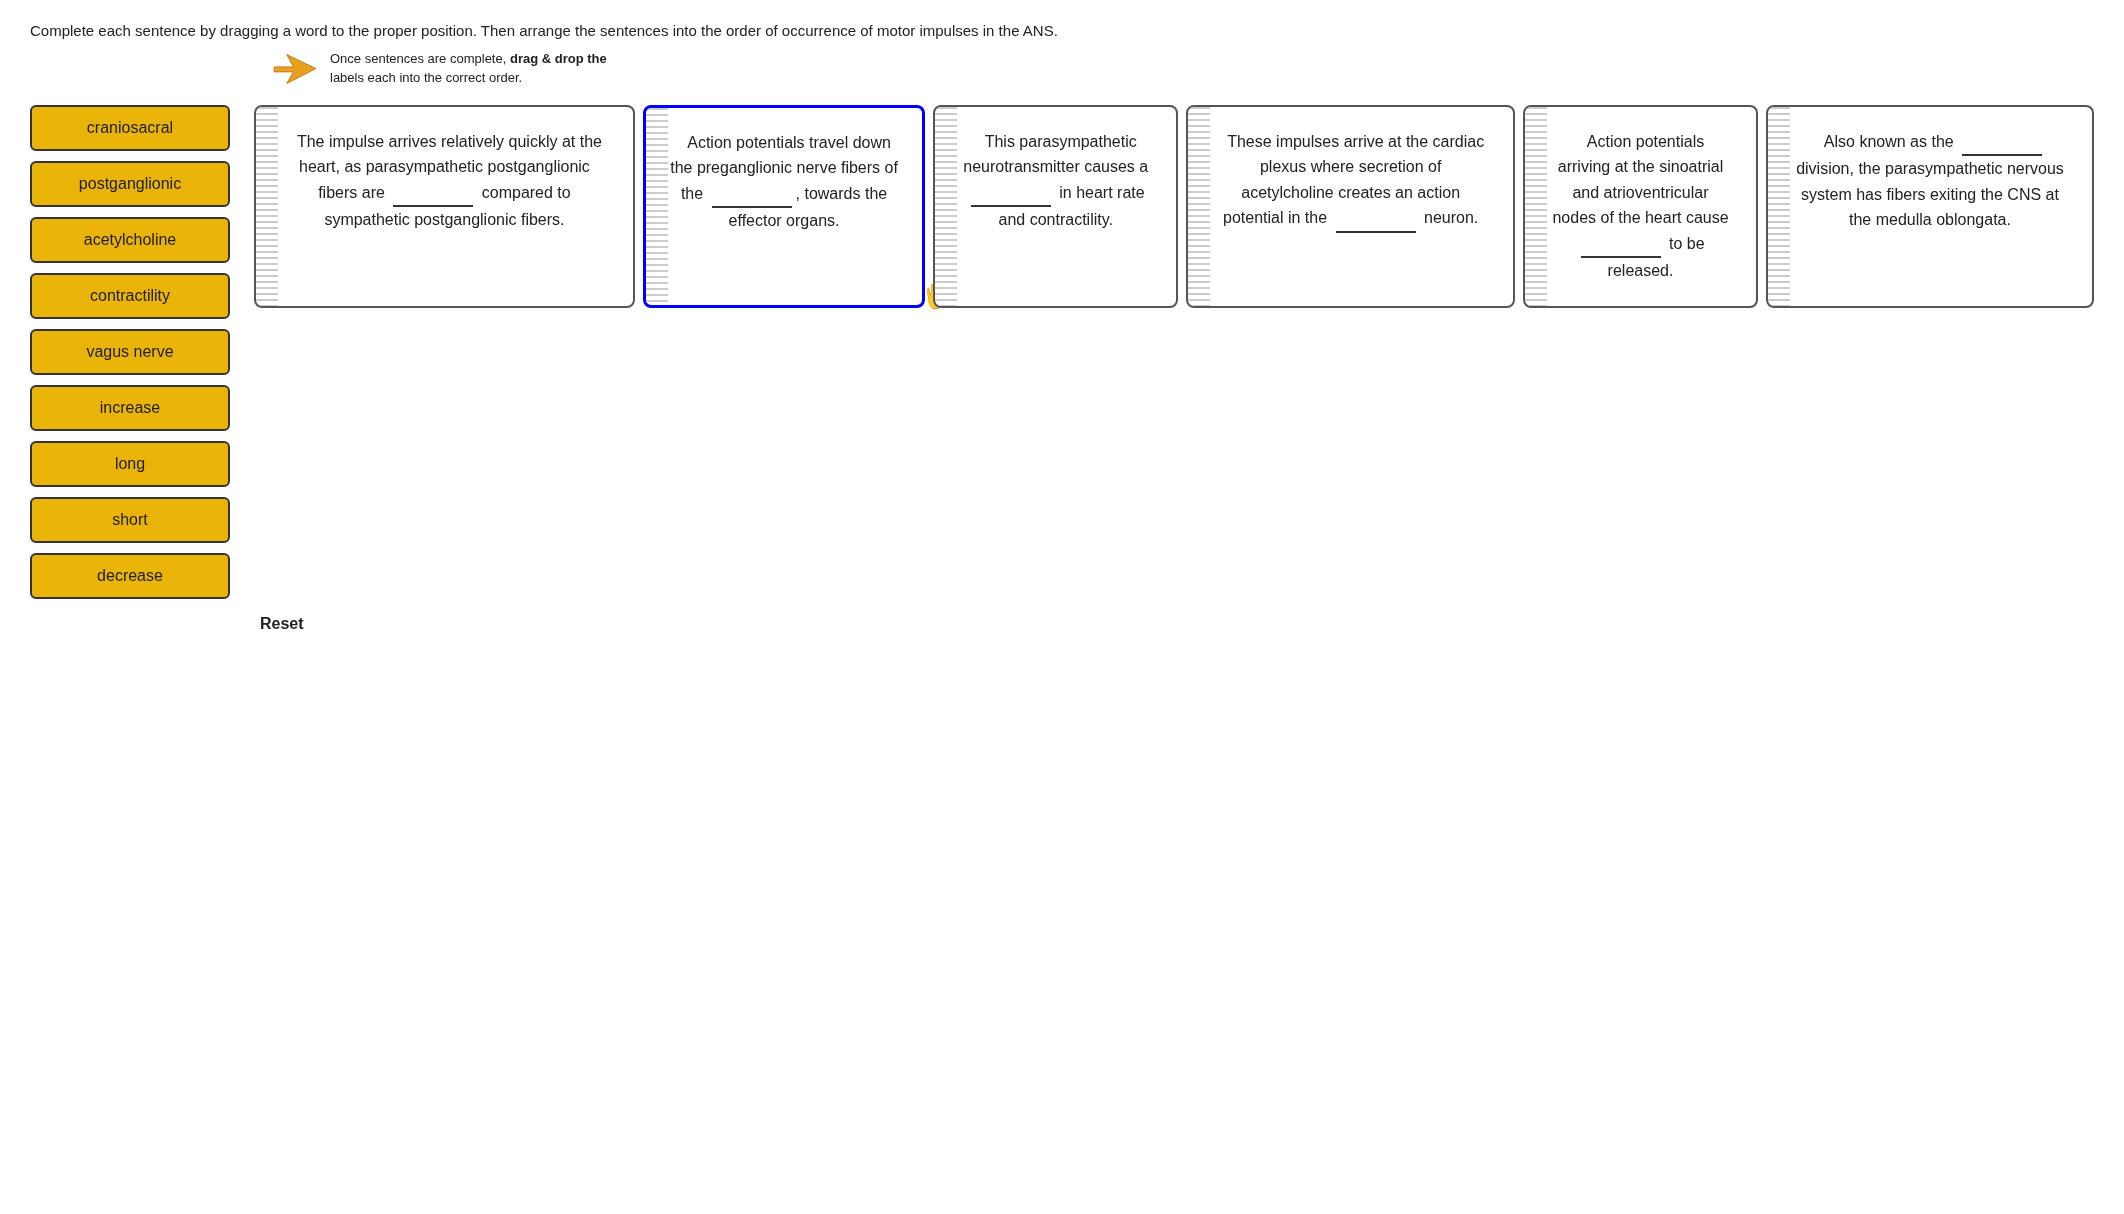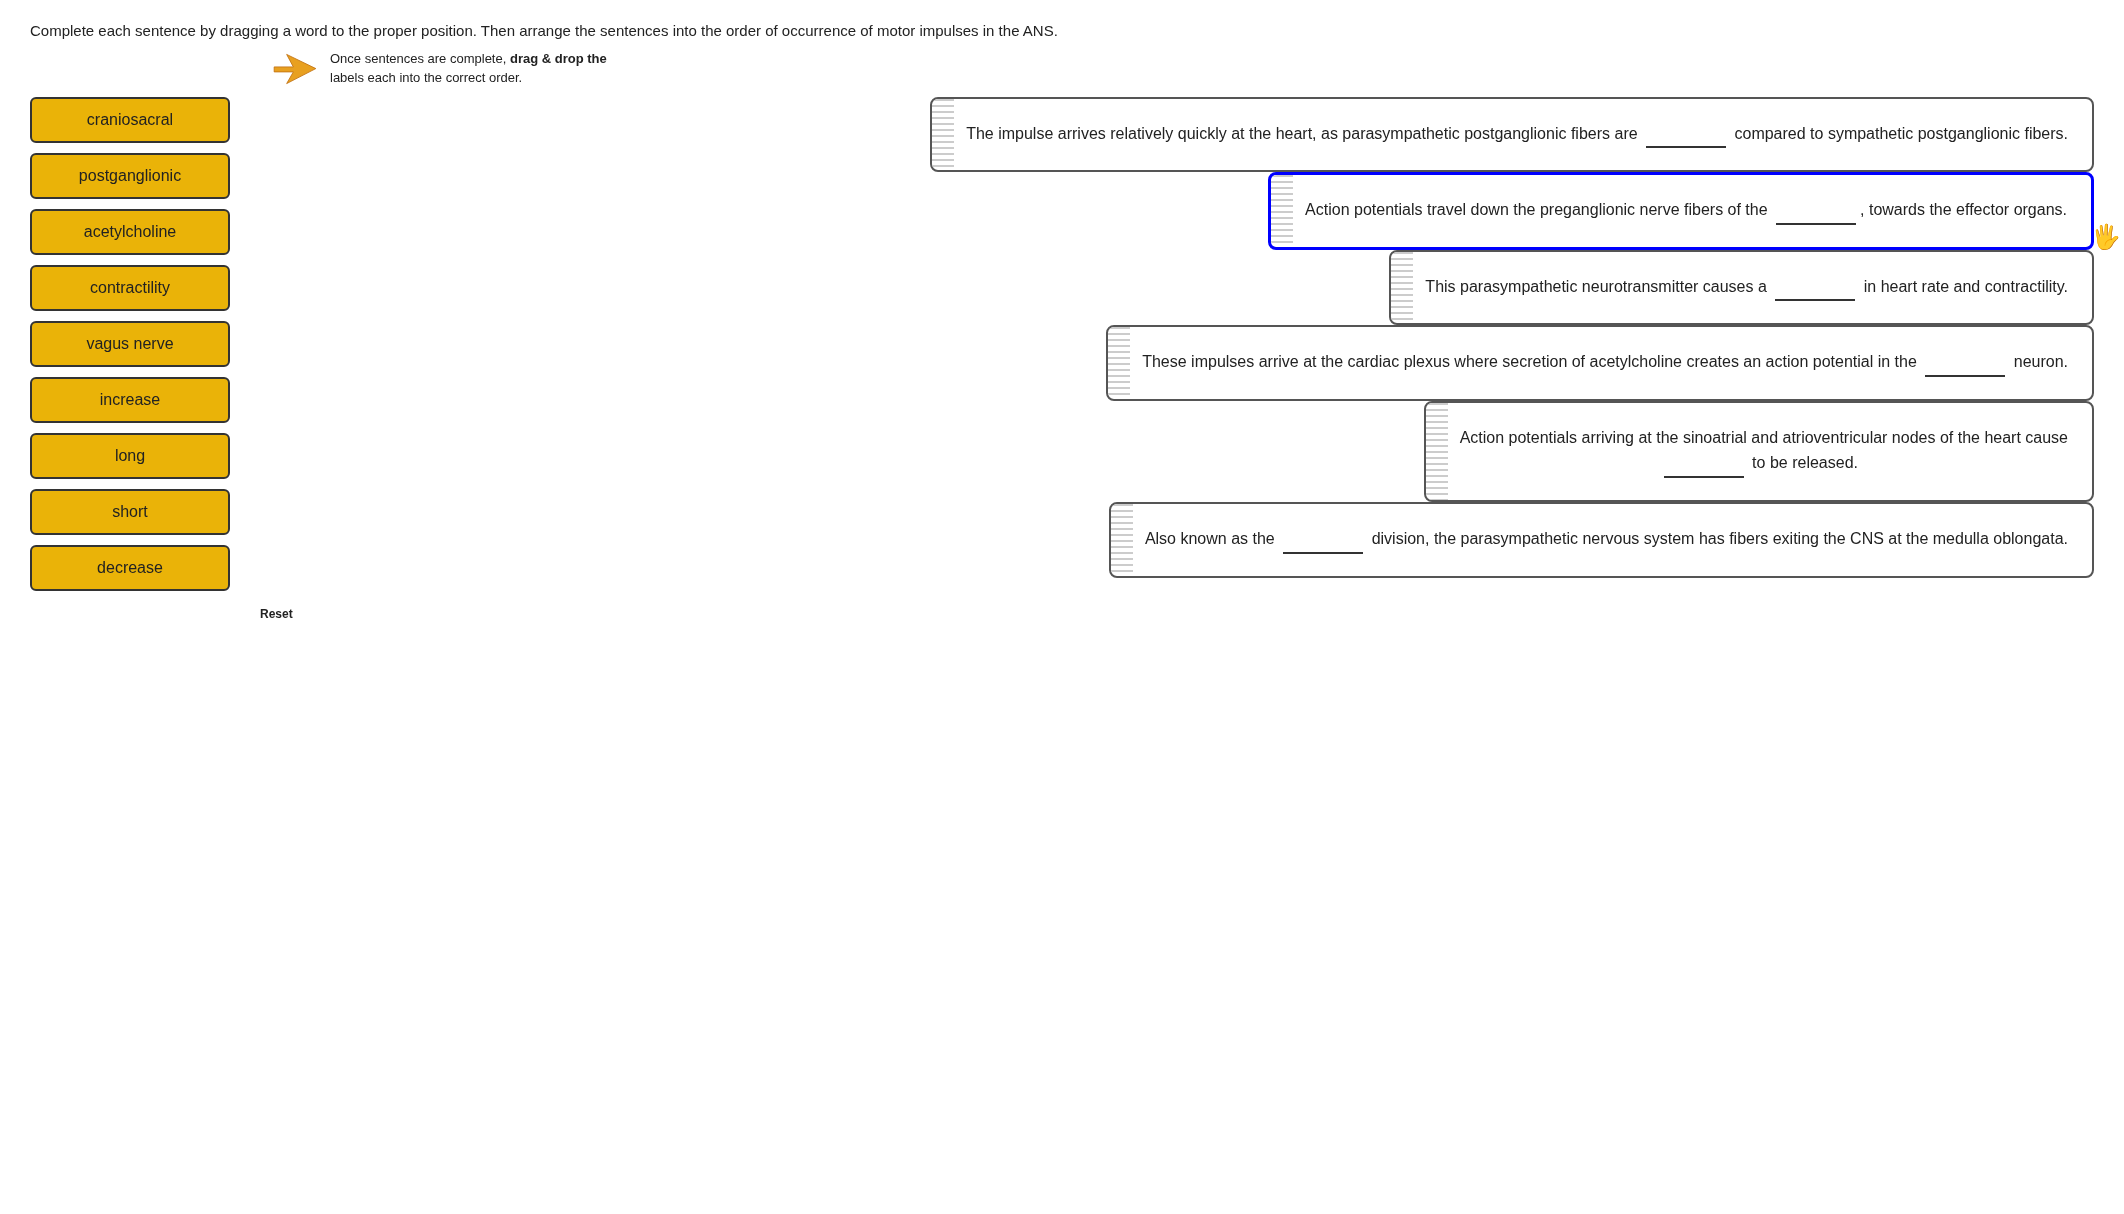--- a/index.html
+++ b/index.html
@@ -11,21 +11,21 @@
       color: #222;
     }
     .instruction {
       font-size: 15px;
       margin-bottom: 6px;
       line-height: 1.5;
     }
     .drag-hint {
       display: flex;
       align-items: center;
-      margin-bottom: 8px;
+      margin-bottom: 16px;
       margin-left: 240px;
     }
     .arrow-icon {
       width: 50px;
       height: 40px;
       margin-right: 10px;
       flex-shrink: 0;
     }
     .drag-hint-text {
       font-size: 13px;
@@ -51,22 +51,22 @@
       padding: 12px 16px;
       text-align: center;
       font-size: 16px;
       cursor: grab;
       background: #eab308;
       user-select: none;
     }
     .sentences-area {
       flex: 1;
       display: flex;
-      flex-direction: column;
-      align-items: flex-end;
+      flex-direction: row;
+      gap: 8px;
     }
     .sentence-box {
       border: 2px solid #555;
       border-radius: 8px;
       padding: 22px 24px;
       text-align: center;
       font-size: 16px;
       line-height: 1.6;
       position: relative;
       background: #fff;
@@ -97,21 +97,21 @@
     .blank {
       display: inline-block;
       border-bottom: 2px solid #333;
       min-width: 80px;
       margin: 0 4px;
     }
     .reset-btn {
       margin-top: 16px;
       margin-left: 230px;
       font-weight: bold;
-      font-size: 12px;
+      font-size: 16px;
       background: none;
       border: none;
       cursor: pointer;
       color: #222;
     }
     .cursor-hand {
       position: absolute;
       right: -30px;
       bottom: -10px;
       font-size: 24px;

